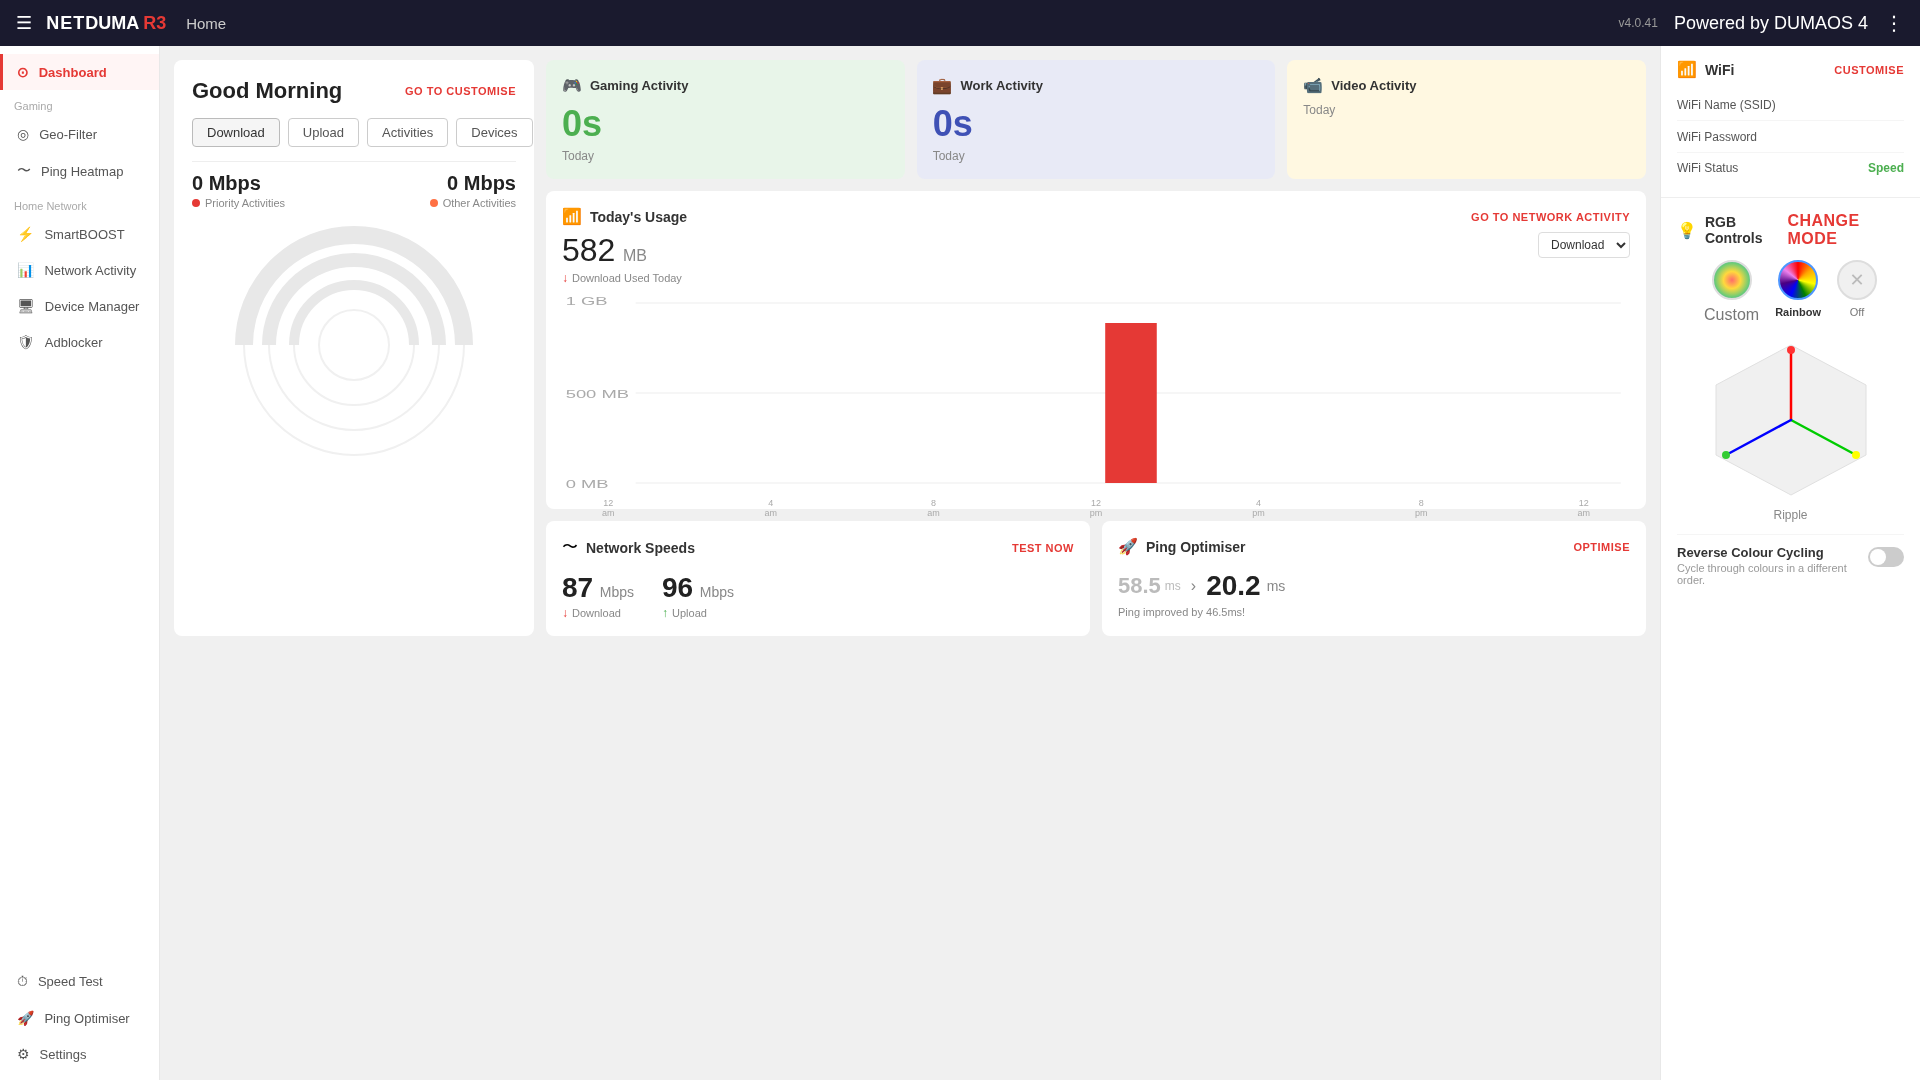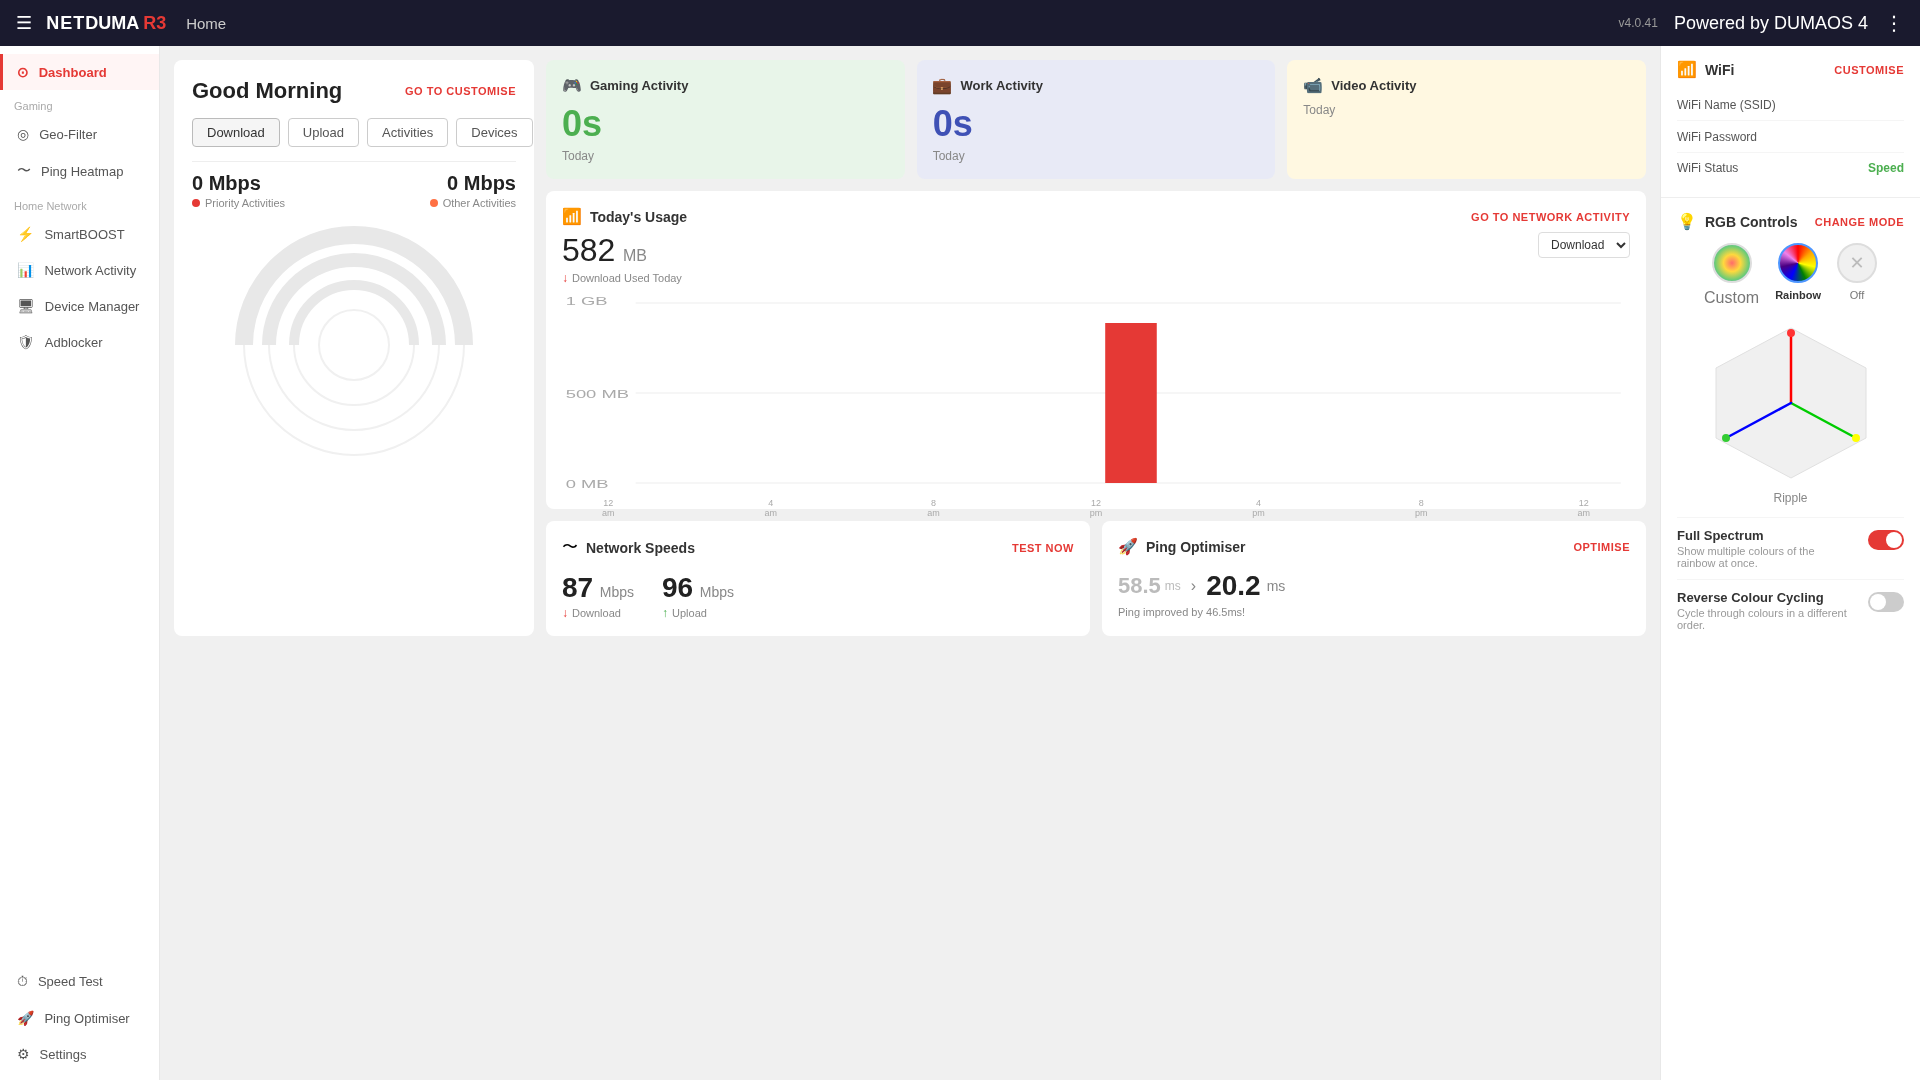--- a/index.html
+++ b/index.html
@@ -271,21 +271,21 @@
         <span style="font-size:12px;color:#4caf50;font-weight:600;">Speed</span>
       </div>
     </div>
 
     <div style="padding:14px 16px;">
       <div style="display:flex;justify-content:space-between;align-items:center;margin-bottom:12px;">
         <div style="display:flex;align-items:center;gap:8px;">
           <span style="font-size:16px;">💡</span>
           <span style="font-size:14px;font-weight:600;color:#333;">RGB Controls</span>
         </div>
-        <span style="color:#e53935;font-size:11px;font-weight:700;cursor:pointer;letter-spacing:0.5px;">CHANGE MODE</span>
+        <span style="color:#e53935;font-size:16px;font-weight:700;cursor:pointer;letter-spacing:0.5px;">CHANGE MODE</span>
       </div>
 
       <div style="display:flex;gap:16px;justify-content:center;margin-bottom:16px;">
         <div style="display:flex;flex-direction:column;align-items:center;gap:6px;cursor:pointer;">
           <div style="width:40px;height:40px;border-radius:50%;background:radial-gradient(circle,#ff6b6b,#ffd93d,#6bcb77,#4d96ff);border:2px solid #ddd;"></div>
           <span style="font-size:16px;color:#777;">Custom</span>
         </div>
         <div style="display:flex;flex-direction:column;align-items:center;gap:6px;cursor:pointer;">
           <div style="width:40px;height:40px;border-radius:50%;background:conic-gradient(red,orange,yellow,green,blue,indigo,violet,red);border:2px solid #4d96ff;"></div>
           <span style="font-size:11px;color:#333;font-weight:600;">Rainbow</span>
@@ -305,29 +305,20 @@
           <line x1="90" y1="80" x2="155" y2="115" stroke="#00cc00" stroke-width="2.5" stroke-linecap="round"></line>
           <line x1="90" y1="80" x2="25" y2="115" stroke="#0000ff" stroke-width="2.5" stroke-linecap="round"></line>
 
           <circle cx="90" cy="10" r="4" fill="#ff3333"></circle>
           <circle cx="155" cy="115" r="4" fill="#ffff00"></circle>
           <circle cx="25" cy="115" r="4" fill="#33cc33"></circle>
         </svg>
       </div>
       <div style="text-align:center;font-size:12px;color:#888;margin-bottom:12px;">Ripple</div>
 
-      <div style="display:flex;justify-content:space-between;align-items:flex-start;padding:10px 0;border-top:1px solid #f5f5f5;">
-        <div>
-          <div style="font-size:13px;font-weight:600;color:#333;">Full Spectrum</div>
-          <div style="font-size:11px;color:#999;margin-top:2px;max-width:170px;">Show multiple colours of the rainbow at once.</div>
-        </div>
-        <div style="width:36px;height:20px;border-radius:10px;background:#e53935;position:relative;cursor:pointer;flex-shrink:0;margin-left:8px;margin-top:2px;">
-          <div style="width:16px;height:16px;background:#fff;border-radius:50%;position:absolute;top:2px;left:18px;"></div>
-        </div>
-      </div>
 
       <div style="display:flex;justify-content:space-between;align-items:flex-start;padding:10px 0;border-top:1px solid #f5f5f5;">
         <div>
           <div style="font-size:13px;font-weight:600;color:#333;">Reverse Colour Cycling</div>
           <div style="font-size:11px;color:#999;margin-top:2px;max-width:170px;">Cycle through colours in a different order.</div>
         </div>
         <div style="width:36px;height:20px;border-radius:10px;background:#ccc;position:relative;cursor:pointer;flex-shrink:0;margin-left:8px;margin-top:2px;">
           <div style="width:16px;height:16px;background:#fff;border-radius:50%;position:absolute;top:2px;left:2px;"></div>
         </div>
       </div>

